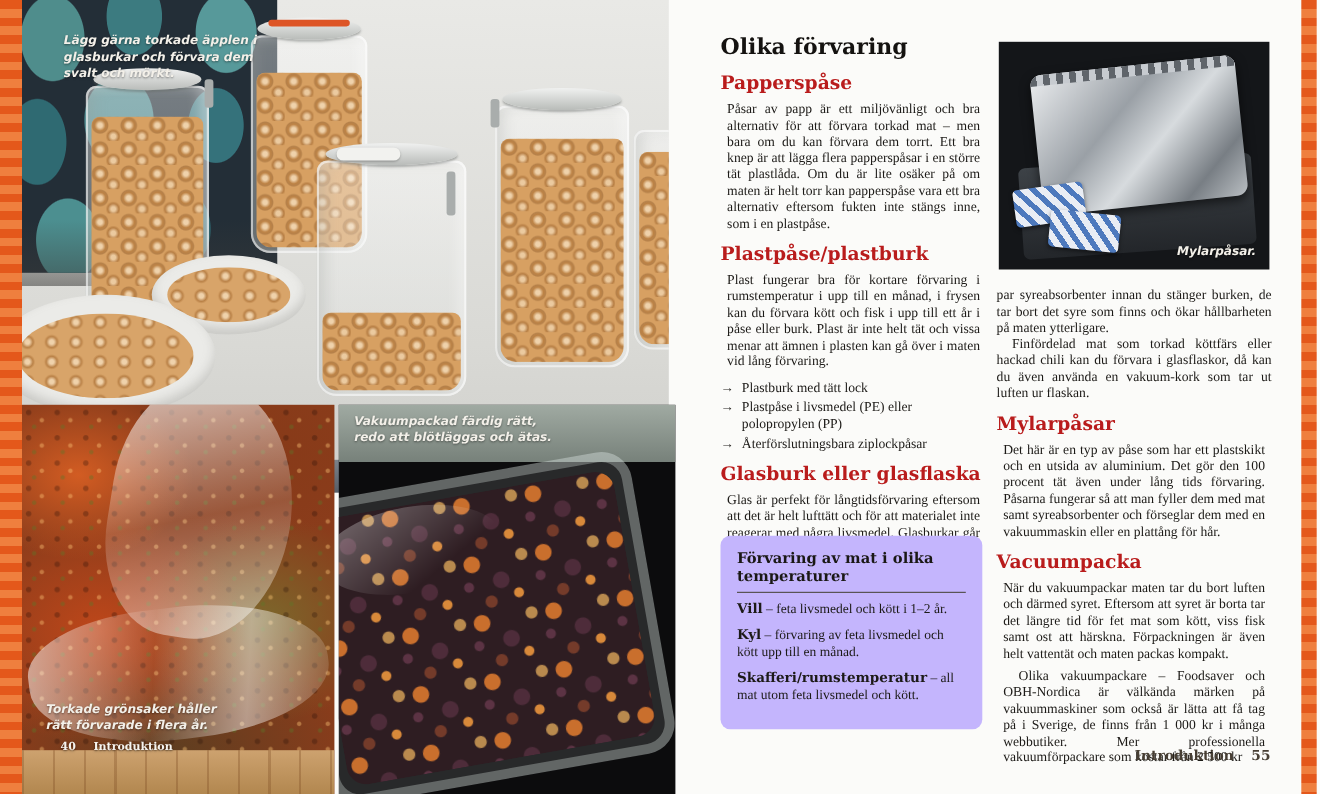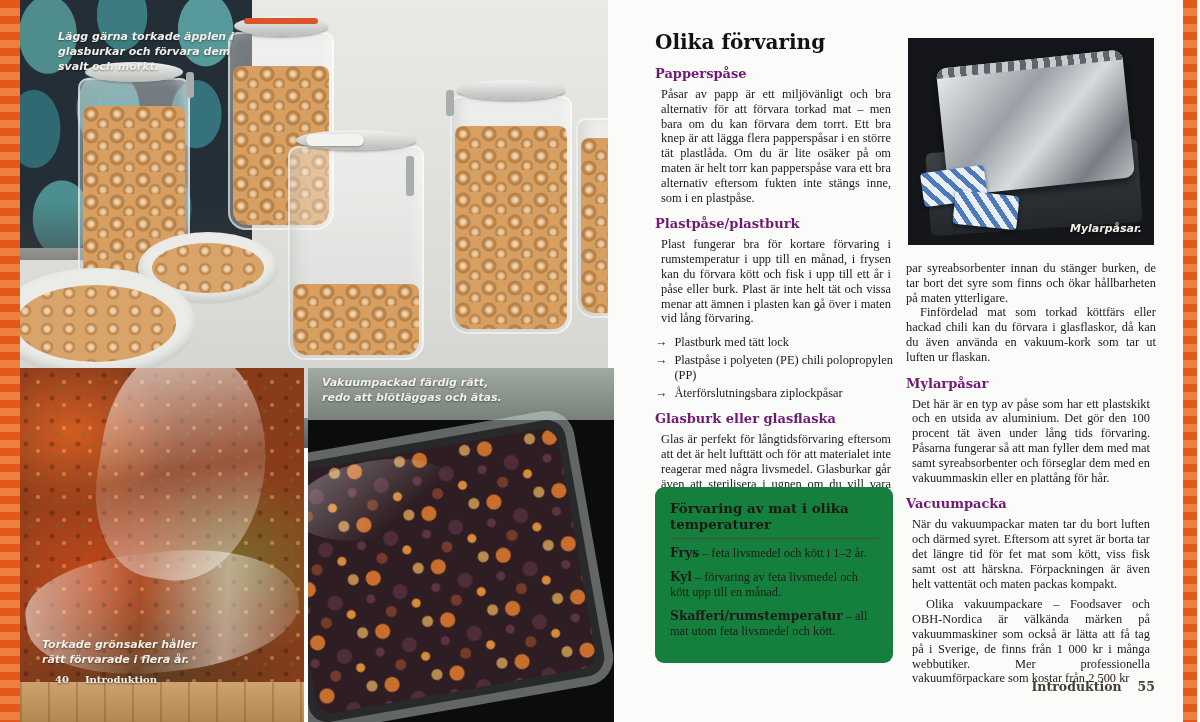--- a/index.html
+++ b/index.html
@@ -92,31 +92,31 @@
 
   
   .caption-top{left:38px;top:30px;width:185px;}
 
   
   .r-title{position:absolute;left:655px;top:30px;width:300px;margin:0;
       font-family:"DejaVu Serif",serif;font-weight:700;font-size:20px;color:#141210;}
   .col1{position:absolute;left:655px;top:66px;width:242px;}
   .col2{position:absolute;left:906px;top:38px;width:250px;}
   .sec{margin-bottom:11px;}
-  .sec h3{margin:0 0 2px 0;font-family:"DejaVu Serif",serif;font-weight:700;font-size:13px;color:#701a75;}
+  .sec h3{margin:0 0 2px 0;font-family:"DejaVu Serif",serif;font-weight:700;font-size:17px;color:#b91c1c;}
   .sec p{margin:6px;font-size:12.4px;line-height:14.8px;text-align:justify;}
   .sec p.indent{text-indent:14px;}
   .sec p + p{margin-top:0;}
   ul.arrows{list-style:none;margin:9px 0 0 0;padding:0;}
   ul.arrows li{display:flex;gap:7px;font-size:12.4px;line-height:14.8px;margin-bottom:3px;}
   ul.arrows .arr{flex:0 0 auto;}
 
   
   .infobox{position:absolute;left:655px;top:487px;width:238px;height:176px;box-sizing:border-box;
-      background:#15803d;border-radius:9px;padding:13px 15px;}
+      background:#c4b5fd;border-radius:9px;padding:13px 15px;}
   .infobox h4{margin:0 0 6px 0;padding-bottom:6px;border-bottom:1.5px solid #4e4a44;
       font-family:"DejaVu Serif",serif;font-weight:700;font-size:13.4px;color:#1a1815;}
   .infobox p{margin:0 0 8px 0;font-size:12.3px;line-height:15px;}
   .infobox b{font-family:"DejaVu Serif",serif;font-weight:700;}
 
   
   .photo-mylar{position:relative;width:246px;height:207px;margin:0 0 16px 2px;background:#141619;overflow:hidden;}
   .my-bag-back{position:absolute;left:8%;top:52%;width:86%;height:40%;transform:rotate(-4deg);
       background:linear-gradient(#3d4247,#23262a);border-radius:6px;}
   .my-bag{position:absolute;left:14%;top:10%;width:76%;height:62%;transform:rotate(-6deg);border-radius:10px;
@@ -221,37 +221,37 @@
     <div class="sec">
       <h3>Plastpåse/plastburk</h3>
       <p>Plast fungerar bra för kortare förvaring i rumstemperatur i upp till en månad, i frysen kan du förvara kött och fisk i upp till ett år i påse eller burk. Plast är inte helt tät och vissa menar att ämnen i plasten kan gå över i maten vid lång förvaring.</p>
       <ul class="arrows">
         <li>
             <span class="arr">→</span>
             <span>Plastburk med tätt lock</span>
           </li>
         <li>
             <span class="arr">→</span>
-            <span>Plastpåse i polyeten (PE) chili polopropylen (PP)</span>
+            <span>Plastpåse i livsmedel (PE) eller polopropylen (PP)</span>
           </li>
         <li>
             <span class="arr">→</span>
             <span>Återförslutningsbara ziplockpåsar</span>
           </li>
       </ul>
     </div>
     <div class="sec">
       <h3>Glasburk eller glasflaska</h3>
       <p>Glas är perfekt för långtidsförvaring eftersom att det är helt lufttätt och för att materialet inte reagerar med några livsmedel. Glasburkar går även att sterilisera i ugnen om du vill vara helt säker på att det inte smugit sig in sig några bakterier. Vill du förvara säkert och länge kan du lägga ner ett</p>
     </div>
   </div>
 
   <div class="infobox">
     <h4>Förvaring av mat i olika temperaturer</h4>
-    <p><b>Frys</b><span> – feta livsmedel och kött i 1–2 år.</span></p>
+    <p><b>Vill</b><span> – feta livsmedel och kött i 1–2 år.</span></p>
     <p><b>Kyl</b><span> – förvaring av feta livsmedel och kött upp till en månad.</span></p>
     <p><b>Skafferi/rumstemperatur</b><span> – all mat utom feta livsmedel och kött.</span></p>
   </div>
 
   <div class="col2">
     <div class="photo-mylar">
       <div class="my-bag-back"></div>
       <div class="my-bag">
         <div class="my-bag-edge"></div>
       </div>

